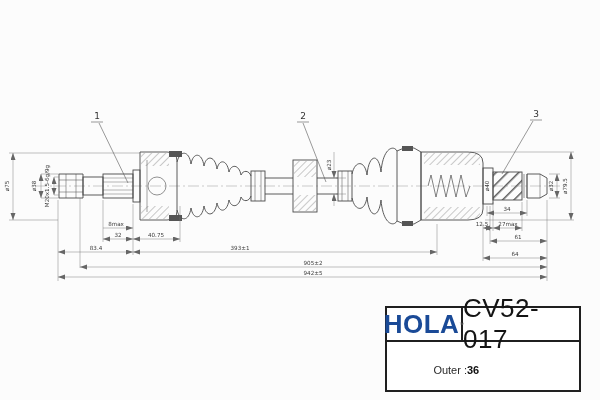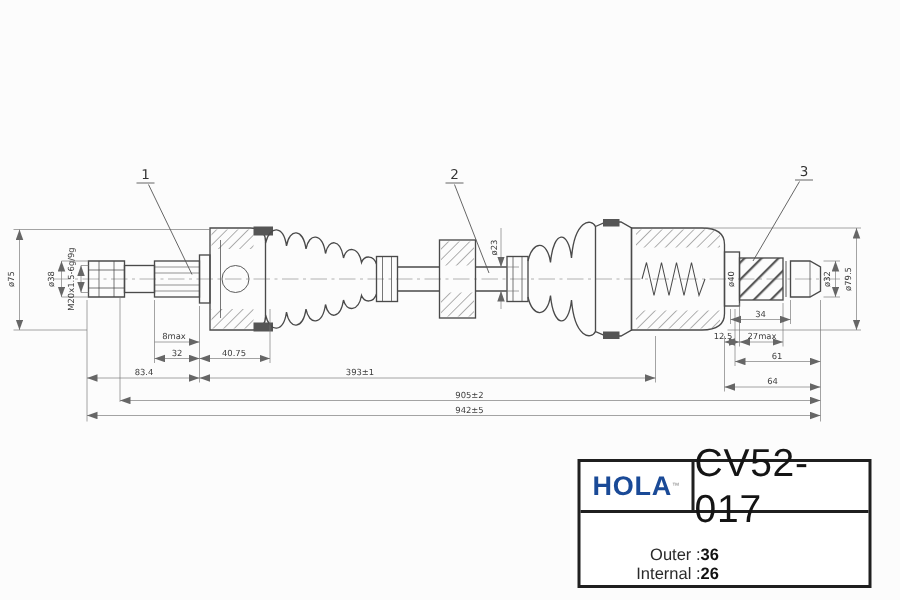--- a/index.html
+++ b/index.html
@@ -19,21 +19,21 @@
     border:2px solid #1f1f1f;background:#ffffff;box-sizing:border-box;
   }
   .plate-top{
     display:flex;height:34px;border-bottom:2px solid #1f1f1f;box-sizing:border-box;
   }
   .brand-cell{
     width:76px;border-right:2px solid #1f1f1f;box-sizing:border-box;
     display:flex;align-items:center;justify-content:center;
   }
   .brand{
-    color:#1a4a97;font-weight:bold;font-size:18px;letter-spacing:.5px;
+    color:#1a4a97;font-weight:bold;font-size:26px;letter-spacing:.5px;
   }
   .tm{color:#8a8a8a;font-size:5px;vertical-align:top;line-height:8px;}
   .part-cell{
     flex:1;display:flex;align-items:center;justify-content:center;
     font-weight:normal;font-size:26px;color:#141414;letter-spacing:.5px;
   }
   .plate-body{padding:22px 0 0 16px;text-align:right;}
   .spec-row{display:flex;line-height:13px;font-size:11px;color:#2a2a2a;}
   .spec-label{width:64px;}
   .spec-value{font-weight:bold;color:#111;}
@@ -197,18 +197,14 @@
       <span class="brand">HOLA</span>
         <span class="tm">™</span>
     </div>
     <div class="part-cell">CV52-017</div>
   </div>
   <div class="plate-body">
     <div class="spec-row">
       <span class="spec-label">Outer :</span>
       <span class="spec-value">36</span>
     </div>
-    <div class="spec-row">
-      <span class="spec-label">Internal :</span>
-      <span class="spec-value">26</span>
-    </div>
   </div>
 </div>
 
 </body></html>

